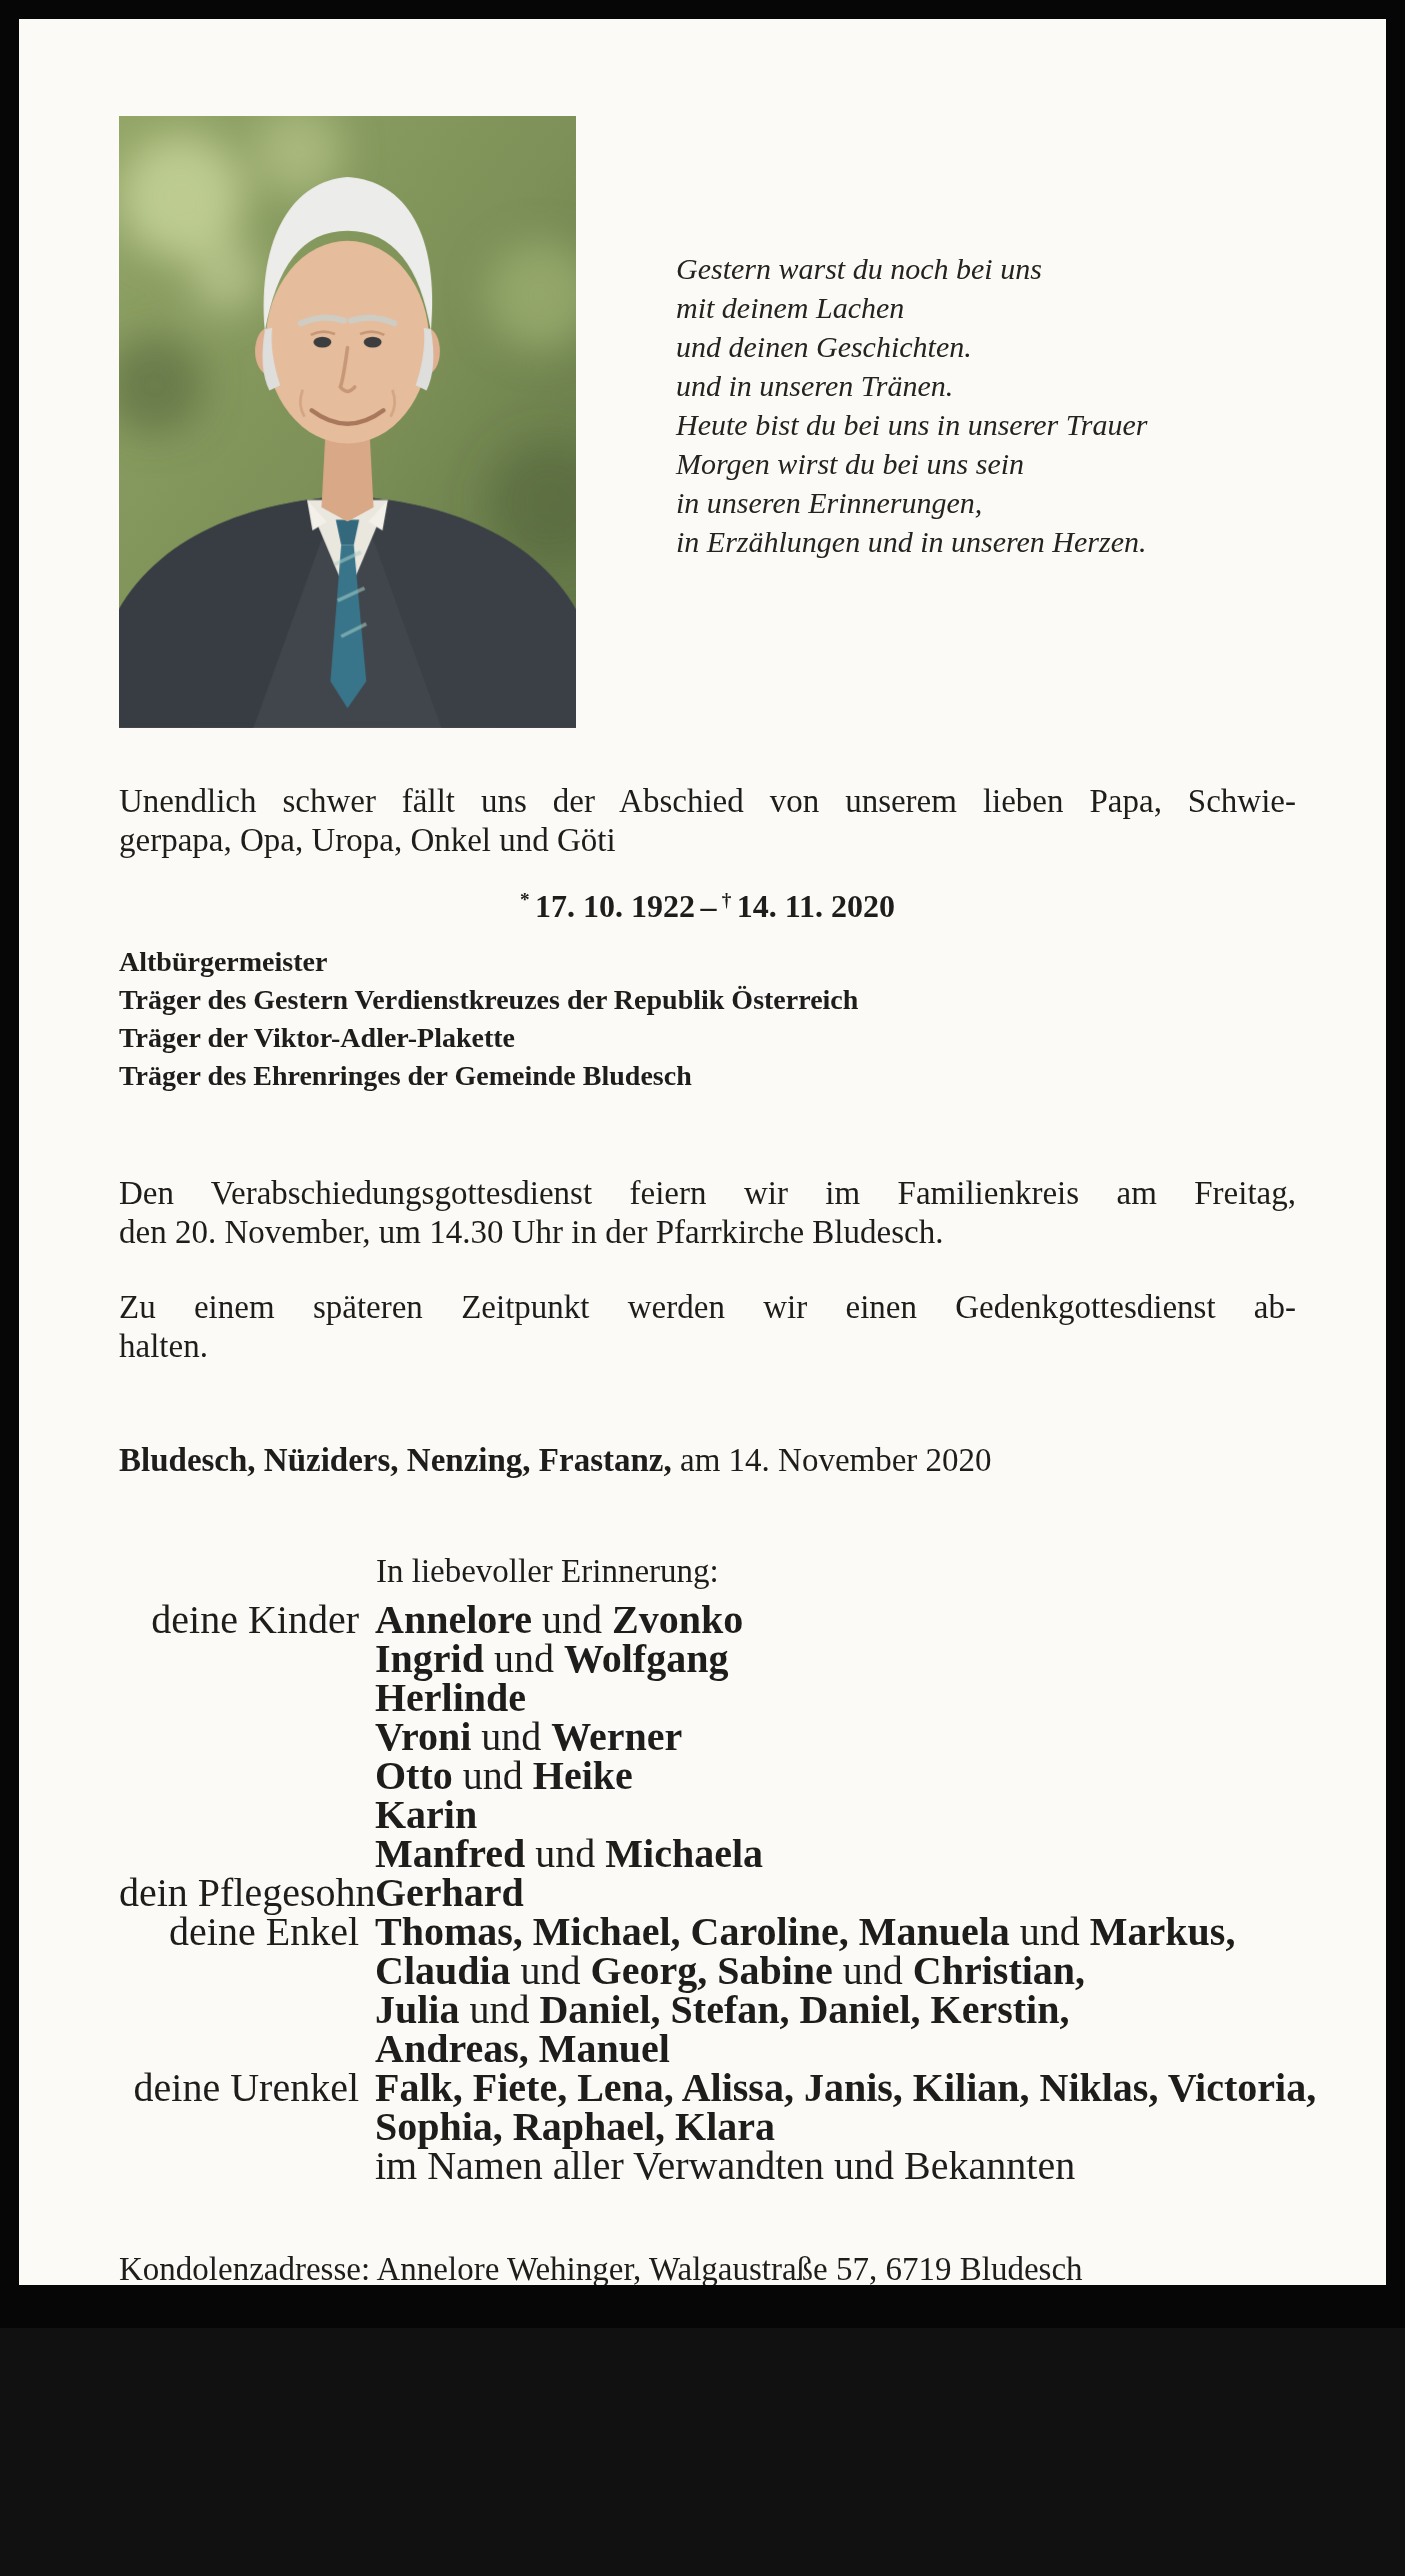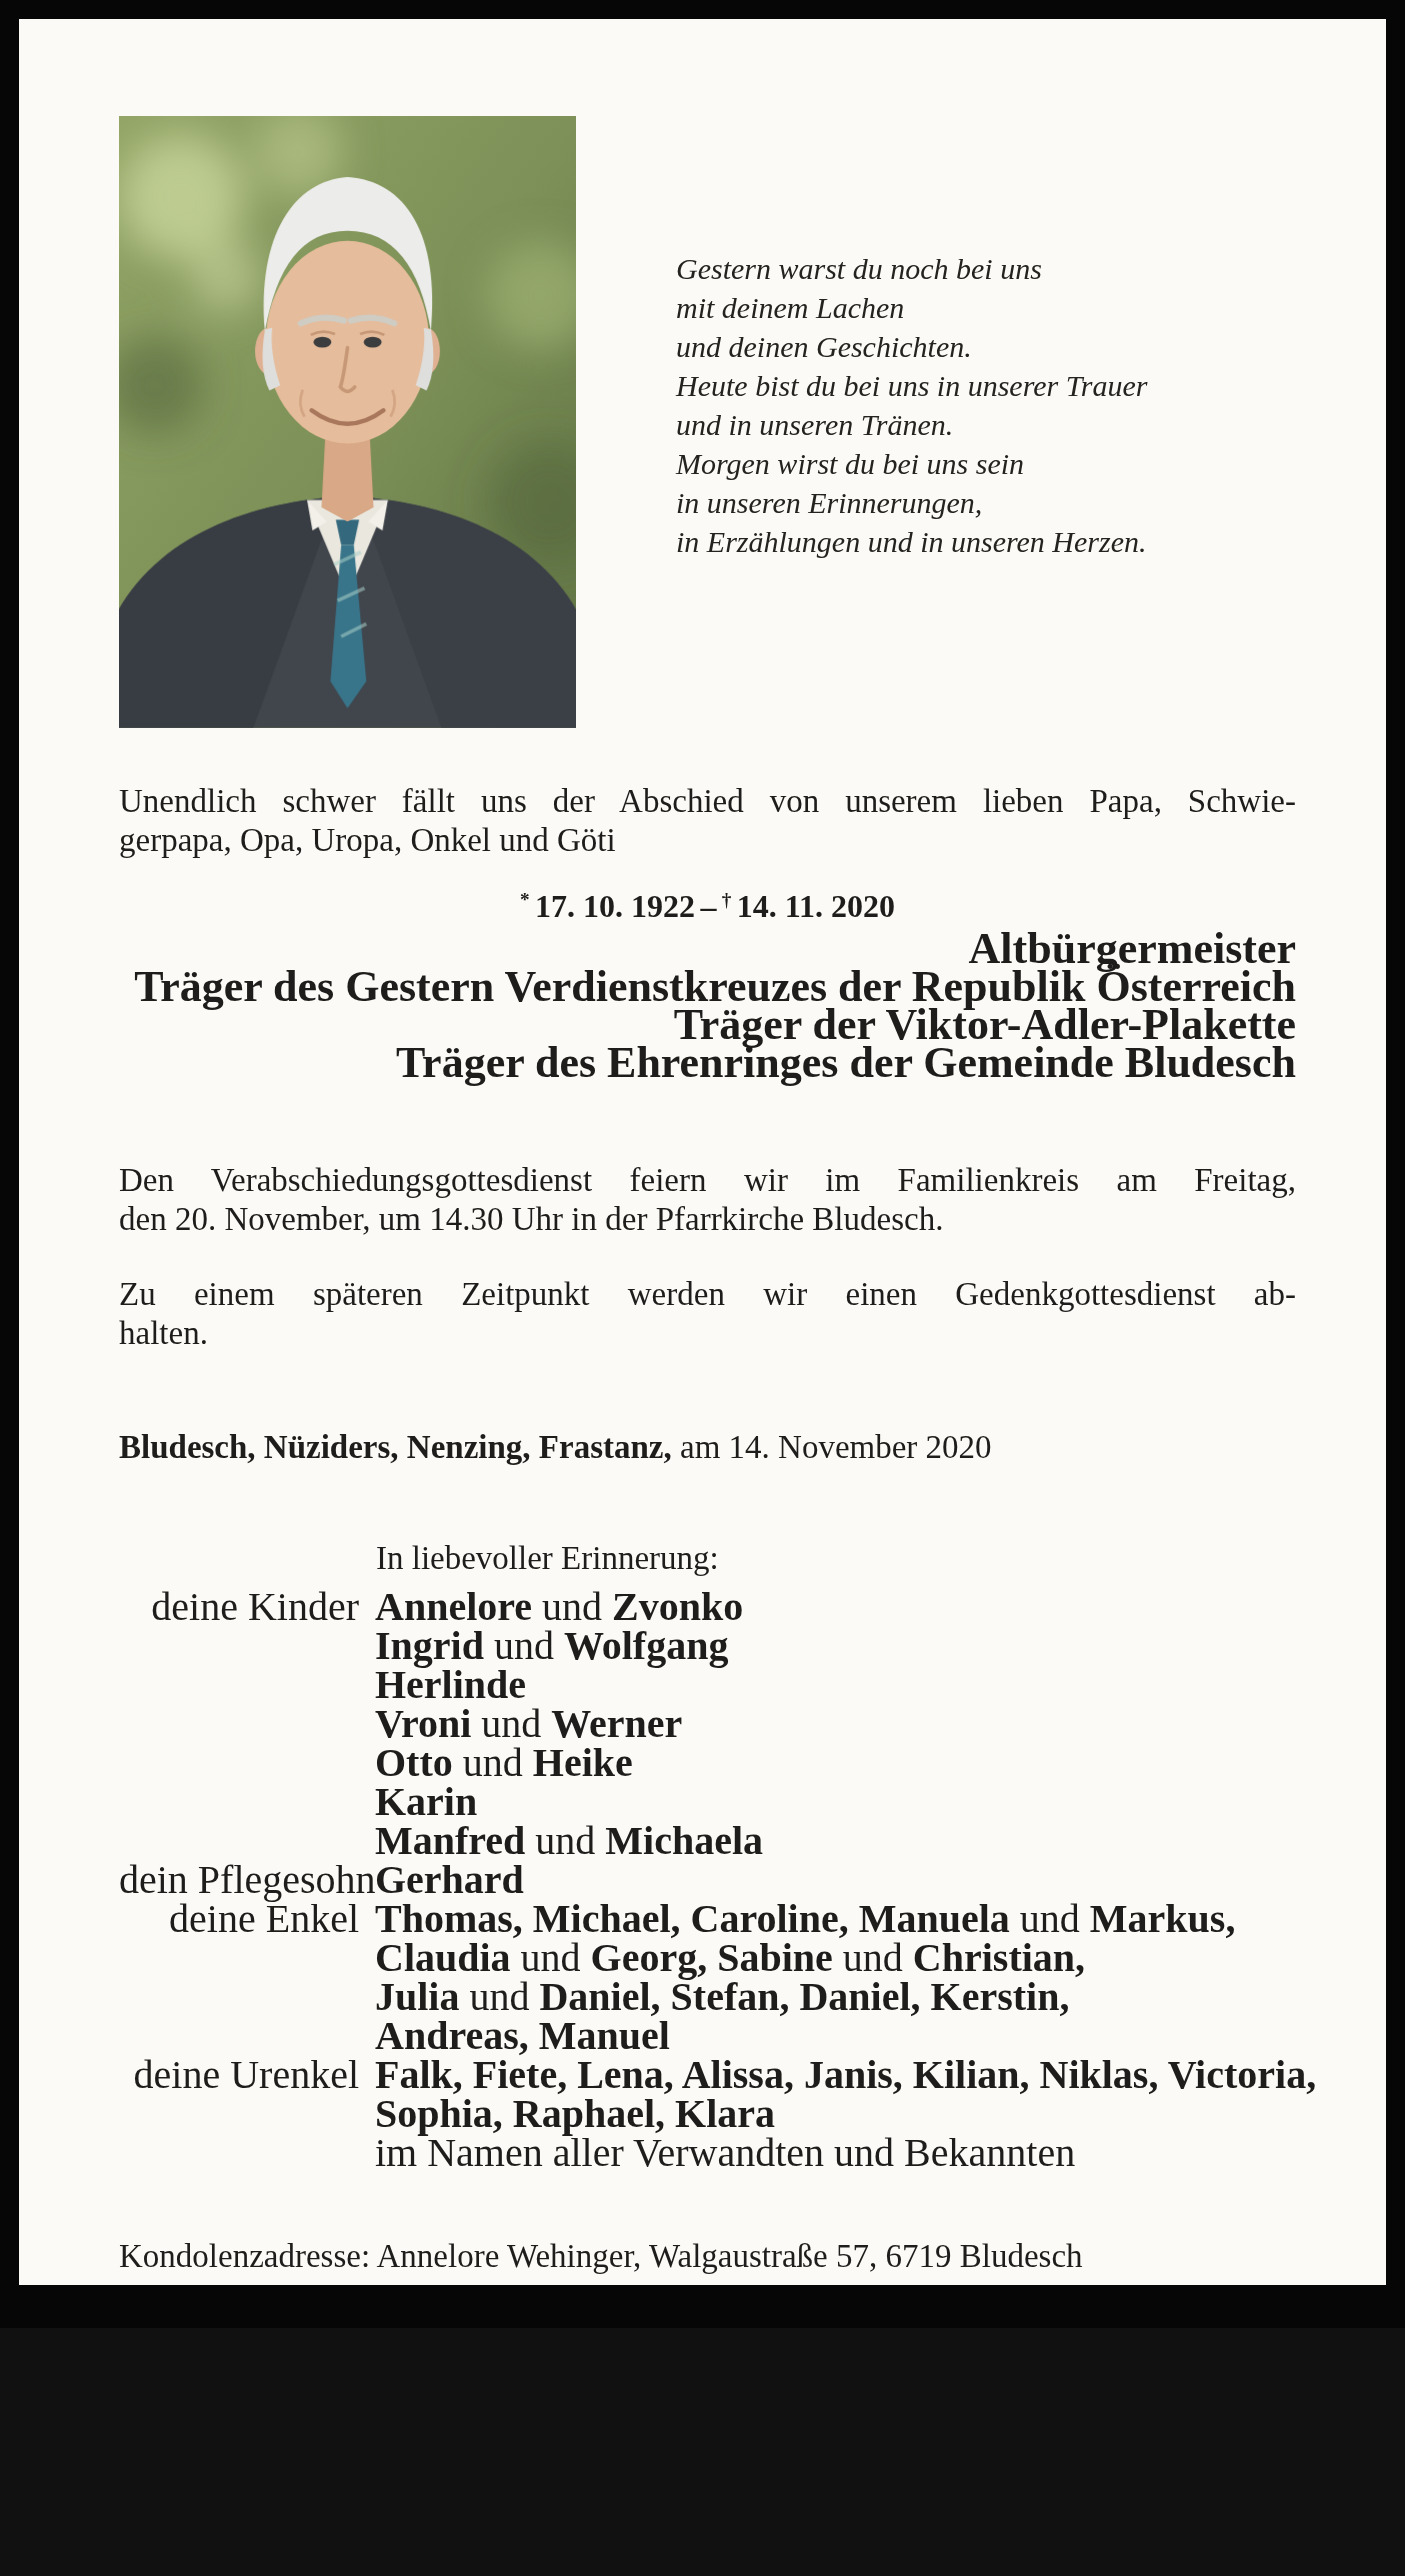--- a/index.html
+++ b/index.html
@@ -38,22 +38,22 @@
     margin-top:65px; text-align:center;
     font-size:87px; font-weight:400; letter-spacing:0.9px;
   }
   .dates {
     margin-top:20px; text-align:center;
     font-size:32px; font-weight:700; line-height:39px;
   }
   .dates span { margin:0 2.7px; }
   .sup { font-size:0.60em; vertical-align:0.55em; }
   .honors {
-    margin-top:4px; text-align:right;
-    font-size:44px; font-weight:700; line-height:38px;
+    margin-top:17px; text-align:left;
+    font-size:28px; font-weight:700; line-height:38px;
   }
   .body-para { margin-top:79px; font-size:33px; line-height:39px; }
   .body-para.second { margin-top:36px; }
   .signature { margin-top:75px; font-size:33px; line-height:39px; }
   .signature .places { font-weight:700; }
   .rem-head { margin-top:72px; margin-left:257px; font-size:33px; line-height:39px; }
   .family {
     margin-top:9px;
     display:grid;
     grid-template-columns:240px 1fr;
@@ -128,22 +128,22 @@
           <path d="M255 258 C 252 280 250 294 247 302 Q 255 312 263 302" stroke="#c79877" stroke-width="4" fill="none" stroke-linecap="round"></path>
 
           <path d="M215 328 q 40 30 80 0" stroke="#a9785c" stroke-width="5" fill="none" stroke-linecap="round"></path>
           <path d="M205 305 q -6 16 2 30 M305 305 q 6 16 -2 30" stroke="#d3a584" stroke-width="3" fill="none"></path>
         </svg>
       </div>
       <div class="poem">
           <div class="poem-line">Gestern warst du noch bei uns</div>
           <div class="poem-line">mit deinem Lachen</div>
           <div class="poem-line">und deinen Geschichten.</div>
+          <div class="poem-line">und in unseren Tränen.</div>
           <div class="poem-line">Heute bist du bei uns in unserer Trauer</div>
-          <div class="poem-line">und in unseren Tränen.</div>
           <div class="poem-line">Morgen wirst du bei uns sein</div>
           <div class="poem-line">in unseren Erinnerungen,</div>
           <div class="poem-line">in Erzählungen und in unseren Herzen.</div>
         </div>
     </div>
 
     <div class="intro">
         <div class="pline jfull">Unendlich schwer fällt uns der Abschied von unserem lieben Papa, Schwie-</div>
         <div class="pline">gerpapa, Opa, Uropa, Onkel und Göti</div>
       </div>

